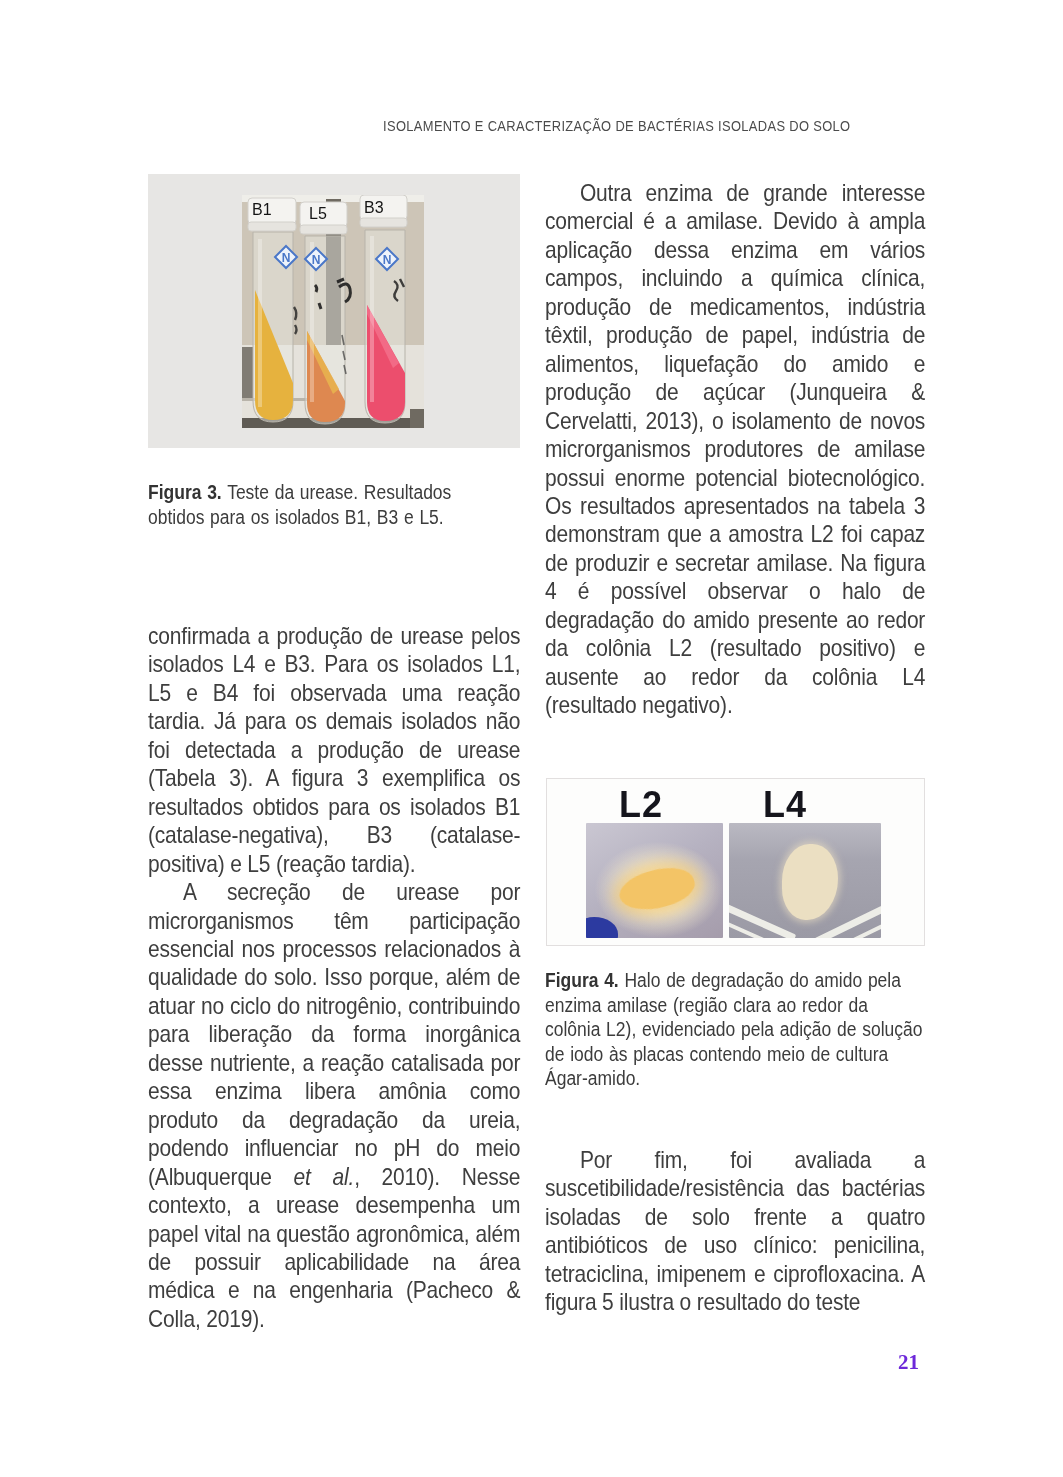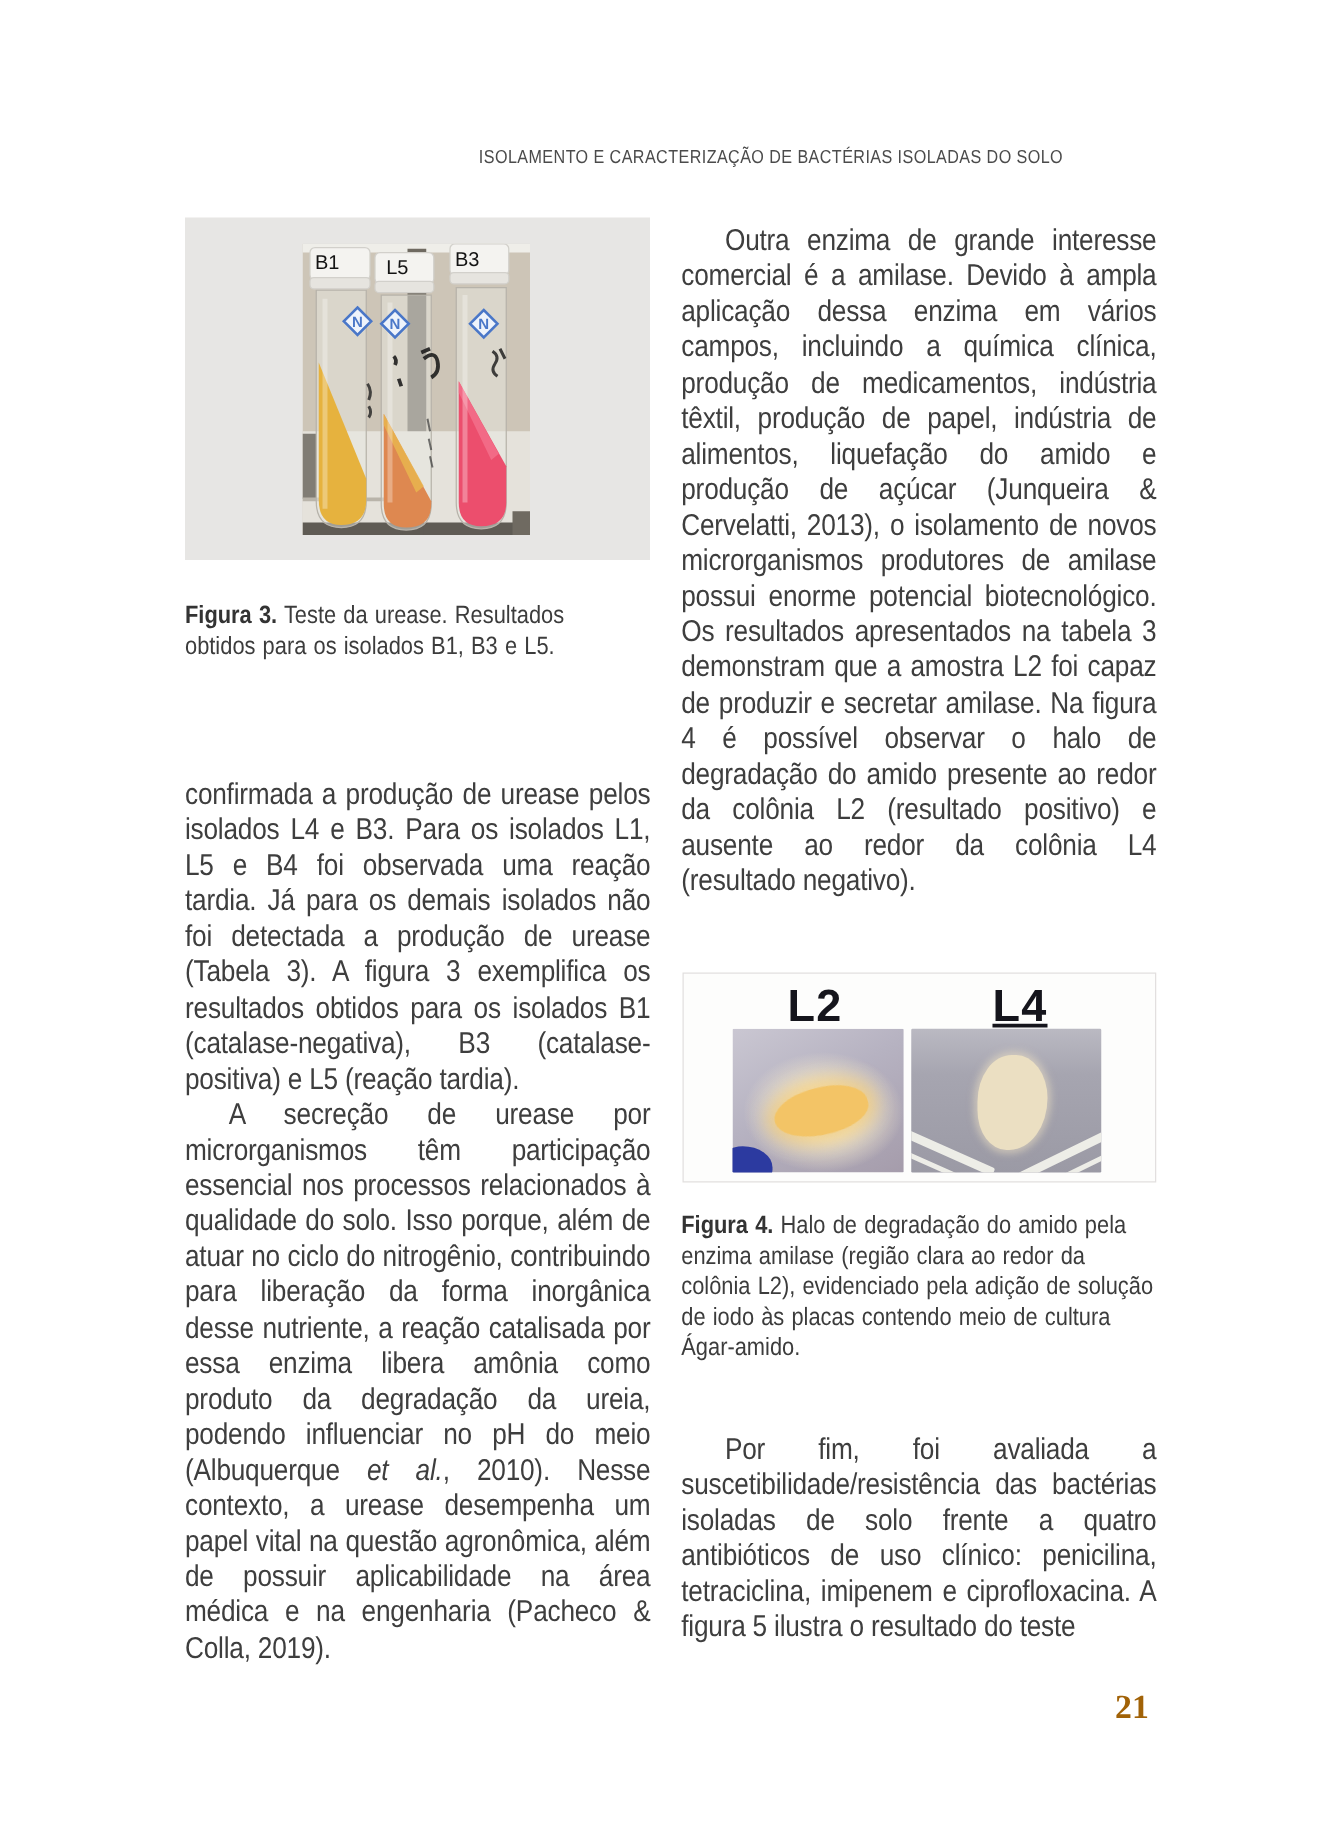--- a/index.html
+++ b/index.html
@@ -27,23 +27,23 @@
   .body p.indent{text-indent:40px;}
   .left-body{left:148px;top:622px;width:426px;}
   .right-body-1{left:545px;top:179px;width:435px;}
   .right-body-2{left:545px;top:1146px;width:435px;}
   em{font-style:italic;}
 
   
   .fig4{position:absolute;left:546px;top:778px;width:377px;height:166px;
         background:#fdfdfc;border:1px solid #e2dfdf;}
   .plate-label{position:absolute;top:5px;font-size:36px;font-weight:700;color:#15151c;
-        text-align:center;letter-spacing:1px;}
+        text-align:left;letter-spacing:1px;}
   .label-l2{left:72px;width:66px;}
-  .label-l4{left:236px;width:66px;text-decoration:underline;}
+  .label-l4{left:216px;width:66px;}
   .plate-photo{position:absolute;top:44px;height:115px;overflow:hidden;border-radius:1px;}
   .photo-l2{left:39px;width:137px;
         background:
           radial-gradient(ellipse 64px 48px at 53% 58%, rgba(246,238,213,.97) 0%, rgba(244,234,206,.88) 45%, rgba(244,234,206,0) 100%),
           linear-gradient(150deg,#cac7d2 0%,#b6b2c1 45%,#a59cab 100%);}
   .colony-l2{position:absolute;left:33px;top:47px;width:76px;height:38px;
         border-radius:50% 58% 46% 62%;transform:rotate(-16deg);
         box-shadow:0 0 13px 7px rgba(243,198,104,.6);filter:blur(.6px);}
   .navy-blob{position:absolute;left:-10px;bottom:-9px;width:42px;height:30px;
         border-radius:55% 72% 48% 40%;}
@@ -52,21 +52,21 @@
   .colony-l4{position:absolute;left:53px;top:21px;width:56px;height:76px;
         border-radius:52% 48% 58% 44%;box-shadow:0 0 6px 3px rgba(235,223,194,.55);}
   .streak{position:absolute;background:#edede7;border-radius:2px;}
   .s1{left:-26px;bottom:16px;width:96px;height:7px;transform:rotate(24deg);}
   .s2{left:-30px;bottom:2px;width:102px;height:4px;transform:rotate(24deg);}
   .s3{right:-26px;bottom:14px;width:96px;height:7px;transform:rotate(-26deg);}
   .s4{right:-32px;bottom:0px;width:102px;height:4px;transform:rotate(-26deg);}
 
   .page-number{position:absolute;top:1350px;right:69px;
         font-family:"Liberation Serif","DejaVu Serif",serif;
-        font-size:27px;font-weight:700;color:#a16207;}
+        font-size:21px;font-weight:700;color:#6d28d9;}
 </style>
 </head>
 <body>
 
 <div class="page">
 
   <div class="running-header">ISOLAMENTO E CARACTERIZAÇÃO DE BACTÉRIAS ISOLADAS DO SOLO</div>
 
   <div class="fig3" style="background: rgb(231, 230, 228);">
     <svg viewBox="0 0 182 233">

